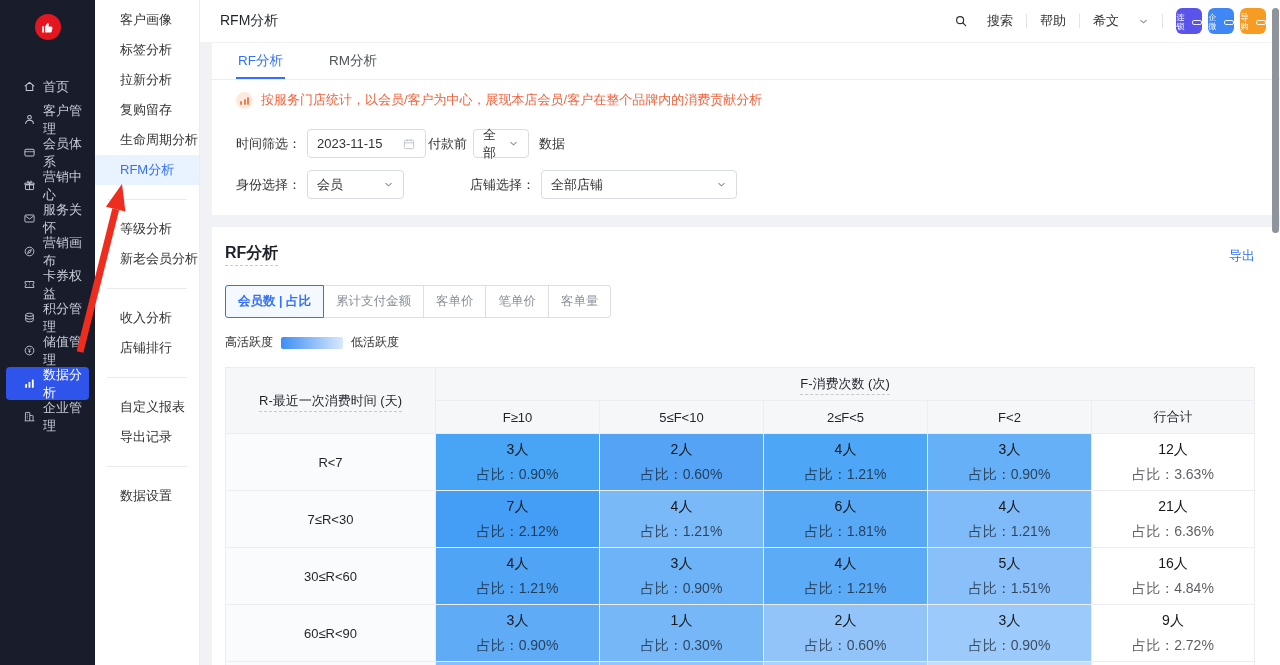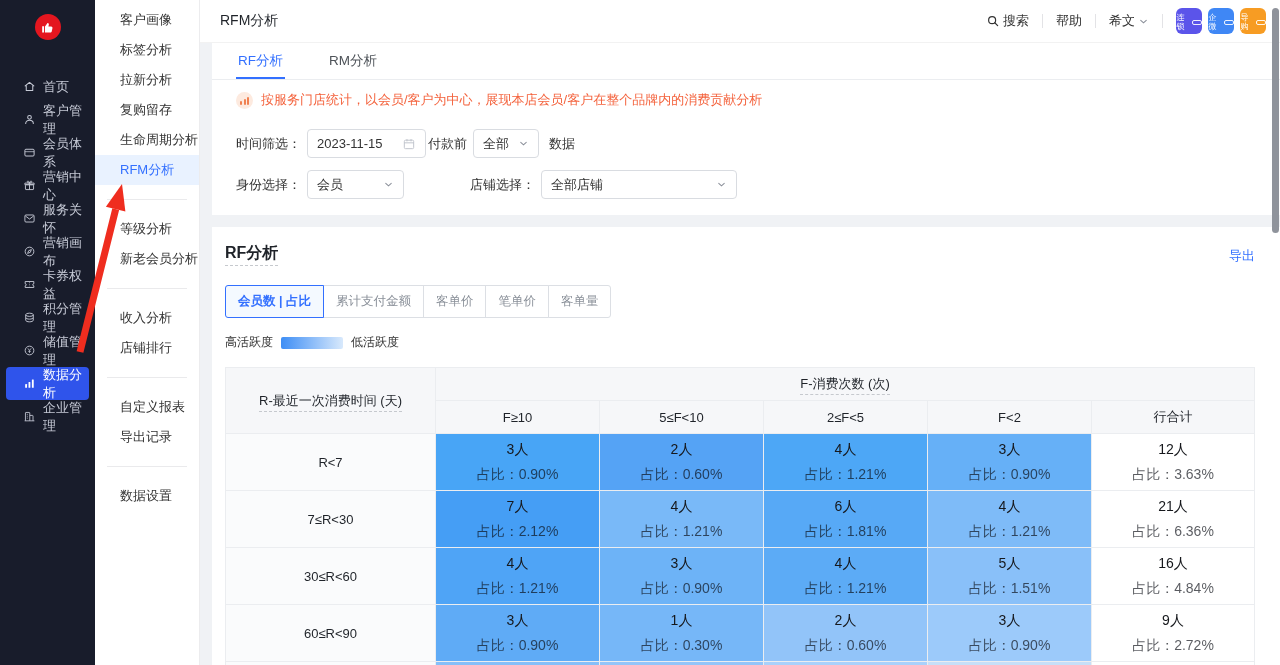--- a/index.html
+++ b/index.html
@@ -20,21 +20,21 @@
   .submenu { width:105px; background:#fff; border-right:1px solid #ececee; flex-shrink:0; padding-top:5px; }
   .sm-item { height:30px; line-height:30px; padding-left:25px; font-size:13px; color:#333; cursor:pointer; white-space:nowrap; }
   .sm-item.active { background:#e9f2ff; color:#3370ff; }
   .sm-divider { height:1px; background:#eaeaec; margin:14px 12px; }
 
   
   .main { flex:1; min-width:0; display:flex; flex-direction:column; background:#f0f2f5; }
   .page-header { height:43px; background:#fff; border-bottom:1px solid #f2f2f2; display:flex; align-items:center; justify-content:space-between; padding:0 14px 0 20px; flex-shrink:0; }
   .page-title { font-size:14px; color:#1f2329; }
   .tb-right { display:flex; align-items:center; gap:13px; font-size:13px; color:#333; }
-  .tb-link { display:flex; align-items:center; gap:3px; cursor:pointer; }
+  .tb-link { display:flex; align-items:center; gap:19px; cursor:pointer; }
   .tb-sep { width:1px; height:14px; background:#e3e3e6; }
   .sico { width:14px; height:14px; display:inline-flex; }
   .sico svg { width:14px; height:14px; }
   .chev { width:11px; height:11px; display:inline-flex; color:#8a8f99; }
   .chev svg { width:11px; height:11px; }
   .badge { width:26px; height:26px; border-radius:6px; color:#fff; display:flex; align-items:center; justify-content:flex-end; cursor:pointer; line-height:1; }
   .badge .blabel { font-size:8.5px; transform:scale(0.95); }
   .badge .bglyph { width:10px; height:5px; border:1px solid rgba(255,255,255,.9); border-radius:2px; margin-top:2px; }
 
   
@@ -284,21 +284,21 @@
           <div class="box date-box">
             <span>2023-11-15</span>
             <span class="cal">
               <svg viewBox="0 0 24 24" fill="none" stroke="#c0c4cc" stroke-width="1.7">
                   <rect x="4" y="5.5" width="16" height="14.5" rx="2"></rect>
                   <path d="M4 10h16M8.5 3.5v4M15.5 3.5v4"></path>
                 </svg>
             </span>
           </div>
           <span class="f-label" style="margin-left:2px">付款前</span>
-          <div class="box sel" style="width:66px">
+          <div class="box sel" style="width:56px">
             <span>全部</span>
             <span class="chev">
               <svg viewBox="0 0 24 24" fill="none" stroke="currentColor" stroke-width="2.2" stroke-linecap="round">
                   <path d="M6 9.5L12 15l6-5.5"></path>
                 </svg>
             </span>
           </div>
           <span class="f-label" style="margin-left:10px">数据</span>
         </div>
         <div class="f-row" style="margin-top:12px">

